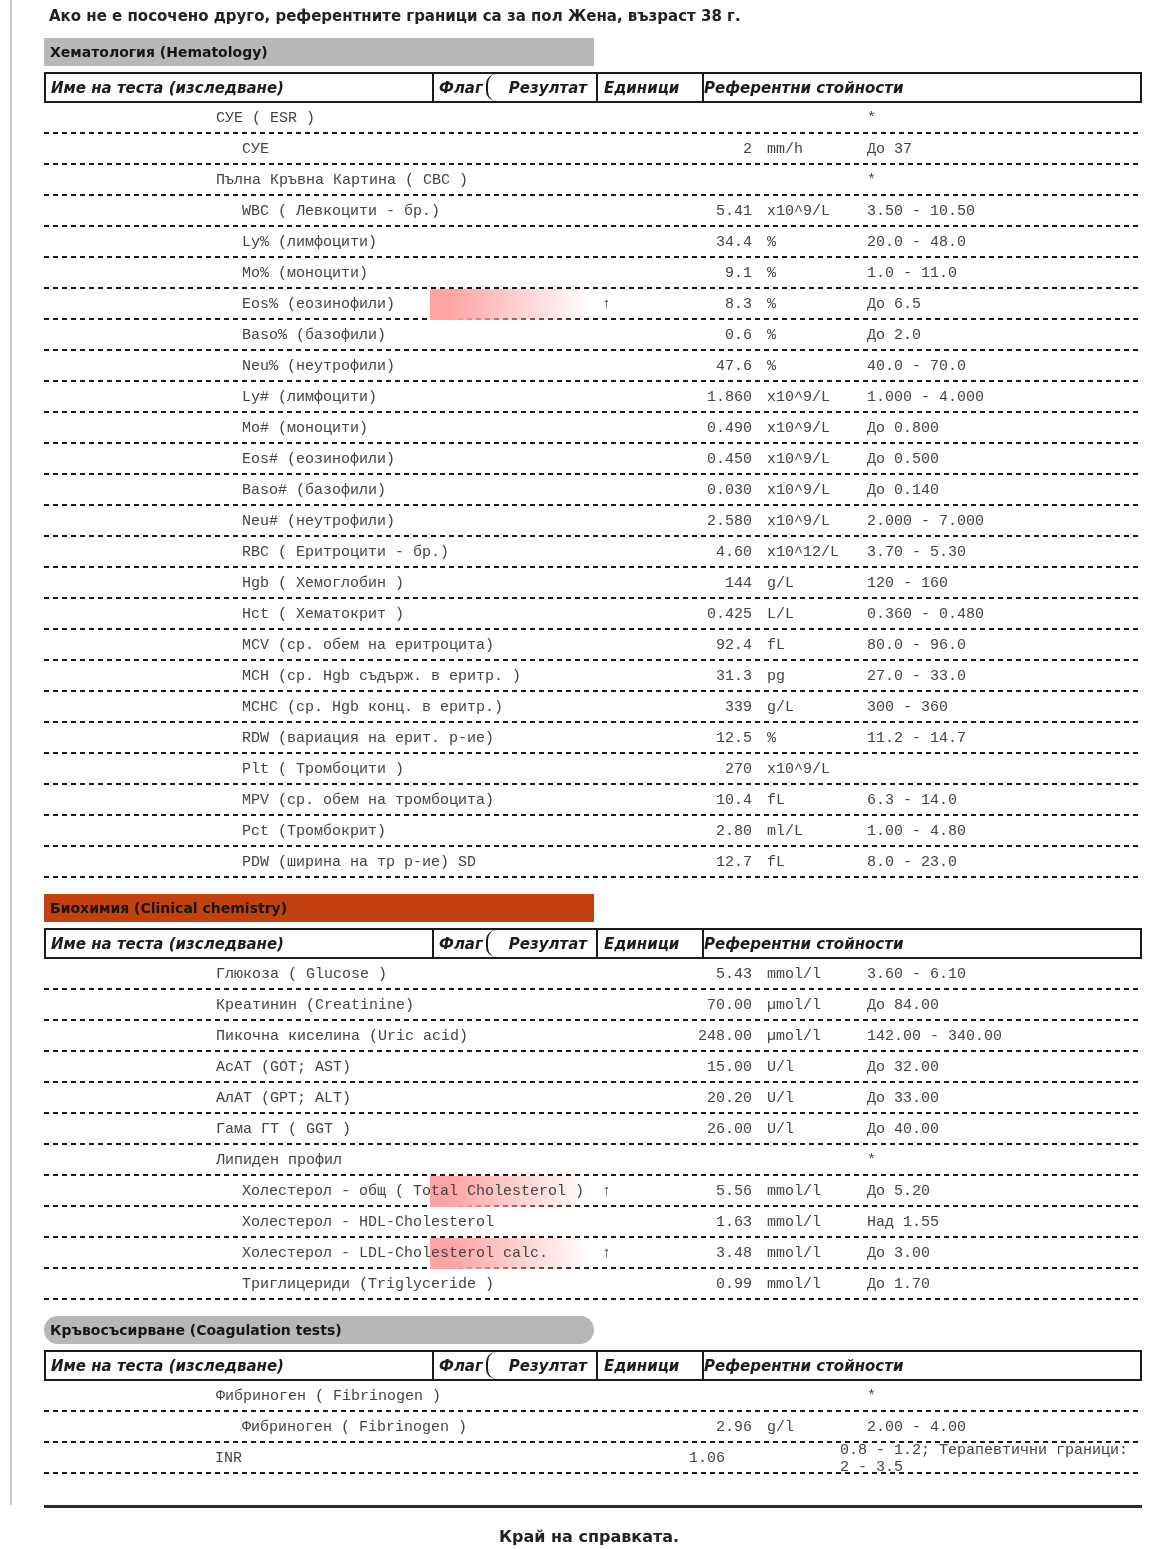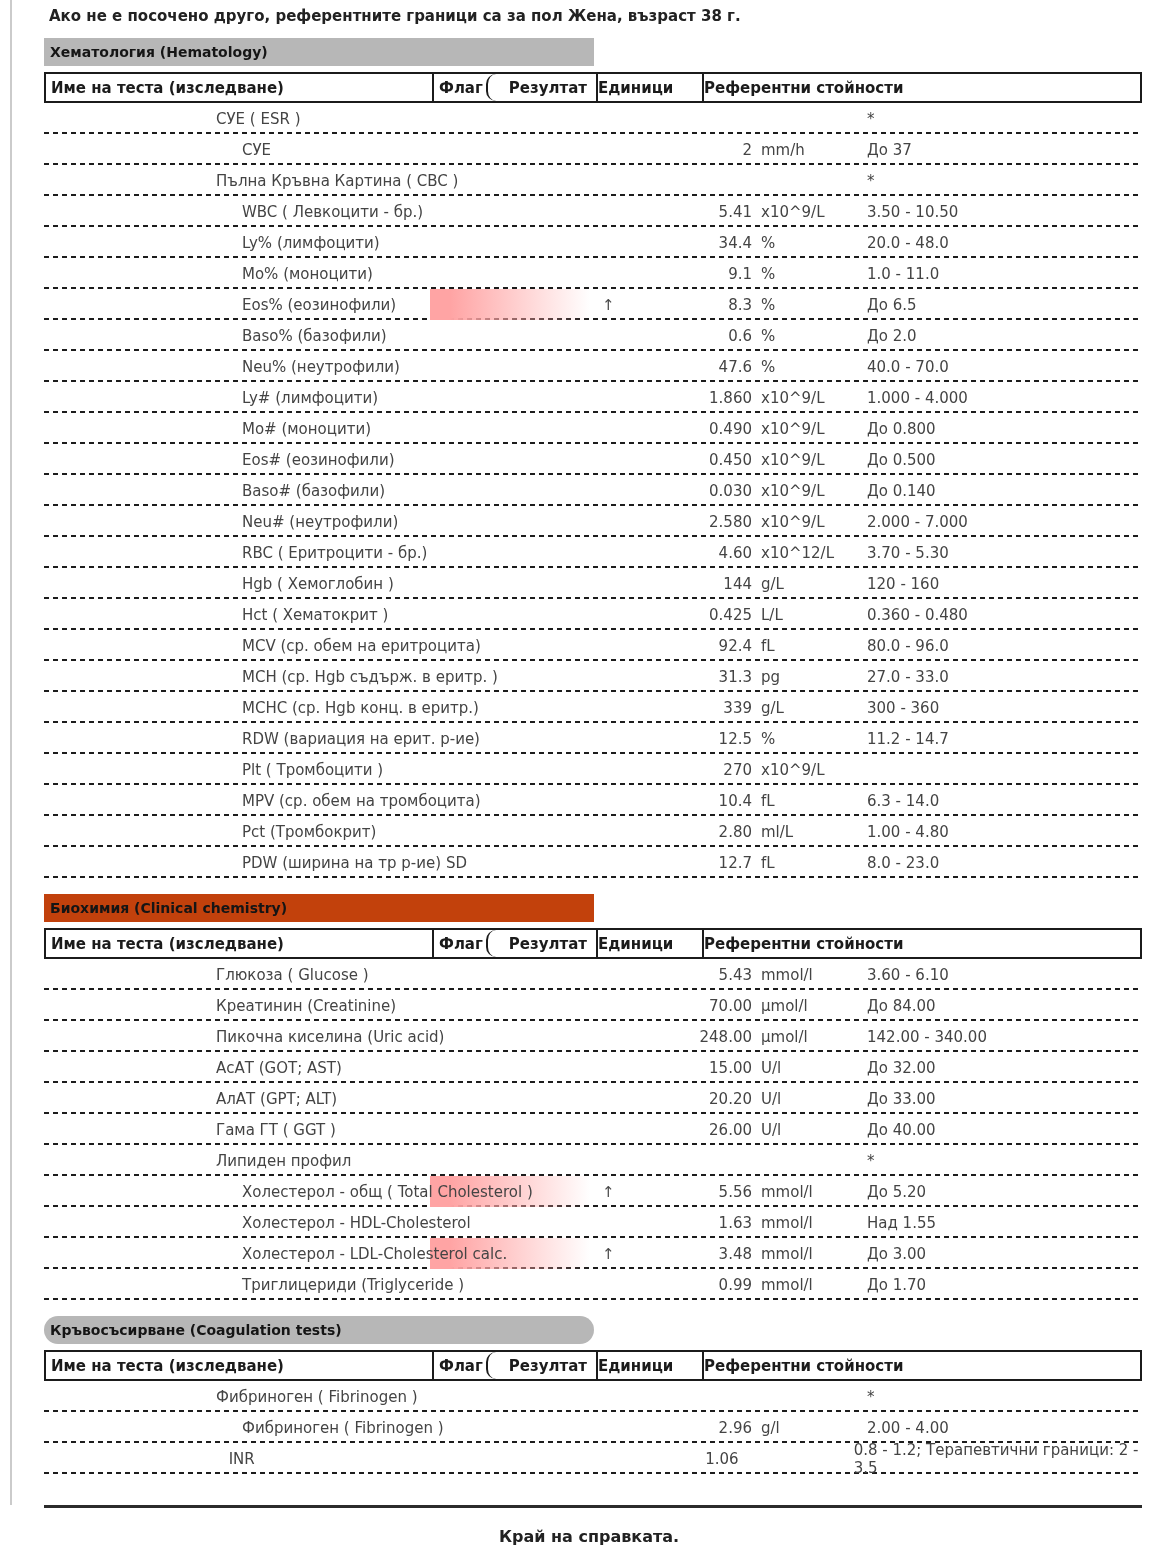--- a/index.html
+++ b/index.html
@@ -45,35 +45,36 @@
   }
   .thead {
     display: flex;
     height: 31px;
     border: 2px solid #1b1b1b;
     font-weight: bold;
     color: #1b1b1b;
     font-size: 15px;
     align-items: center;
   }
-  .thead > div { height: 100%; display: flex; align-items: center; }
+  .thead > div { height: 100%; display: flex; align-items: center; font-style: italic; }
   .c-name  { flex: 0 0 386px; padding-left: 5px; }
   .c-flag  { flex: 0 0 54px;  justify-content: flex-start; padding-left: 5px; }
   .c-result{ flex: 0 0 110px; justify-content: flex-end; padding-right: 9px; border-radius: 10px; }
-  .c-units { flex: 0 0 106px; }
+  .c-units { flex: 0 0 106px; padding-left: 6px; }
   .c-ref   { flex: 1 1 auto;  }
   .thead .c-flag, .thead .c-result, .thead .c-units, .thead .c-ref {
     border-left: 2px solid #1b1b1b;
   }
   .row {
     position: relative;
     display: flex;
     height: 31px;
     font-size: 15px;
     color: #444444;
+    font-family: Liberation Mono, monospace;
   }
   .row::after {
     content: '';
     position: absolute;
     left: 0; right: 0; bottom: 0; height: 2px;
     background: repeating-linear-gradient(90deg, #1c1c1c 0 5px, transparent 5px 9px);
   }
   .row > div { position: relative; z-index: 1; display: flex; align-items: center; height: 100%; }
   .row .c-result { justify-content: flex-end; }
   .row.indent .c-name { padding-left: 31px; }

